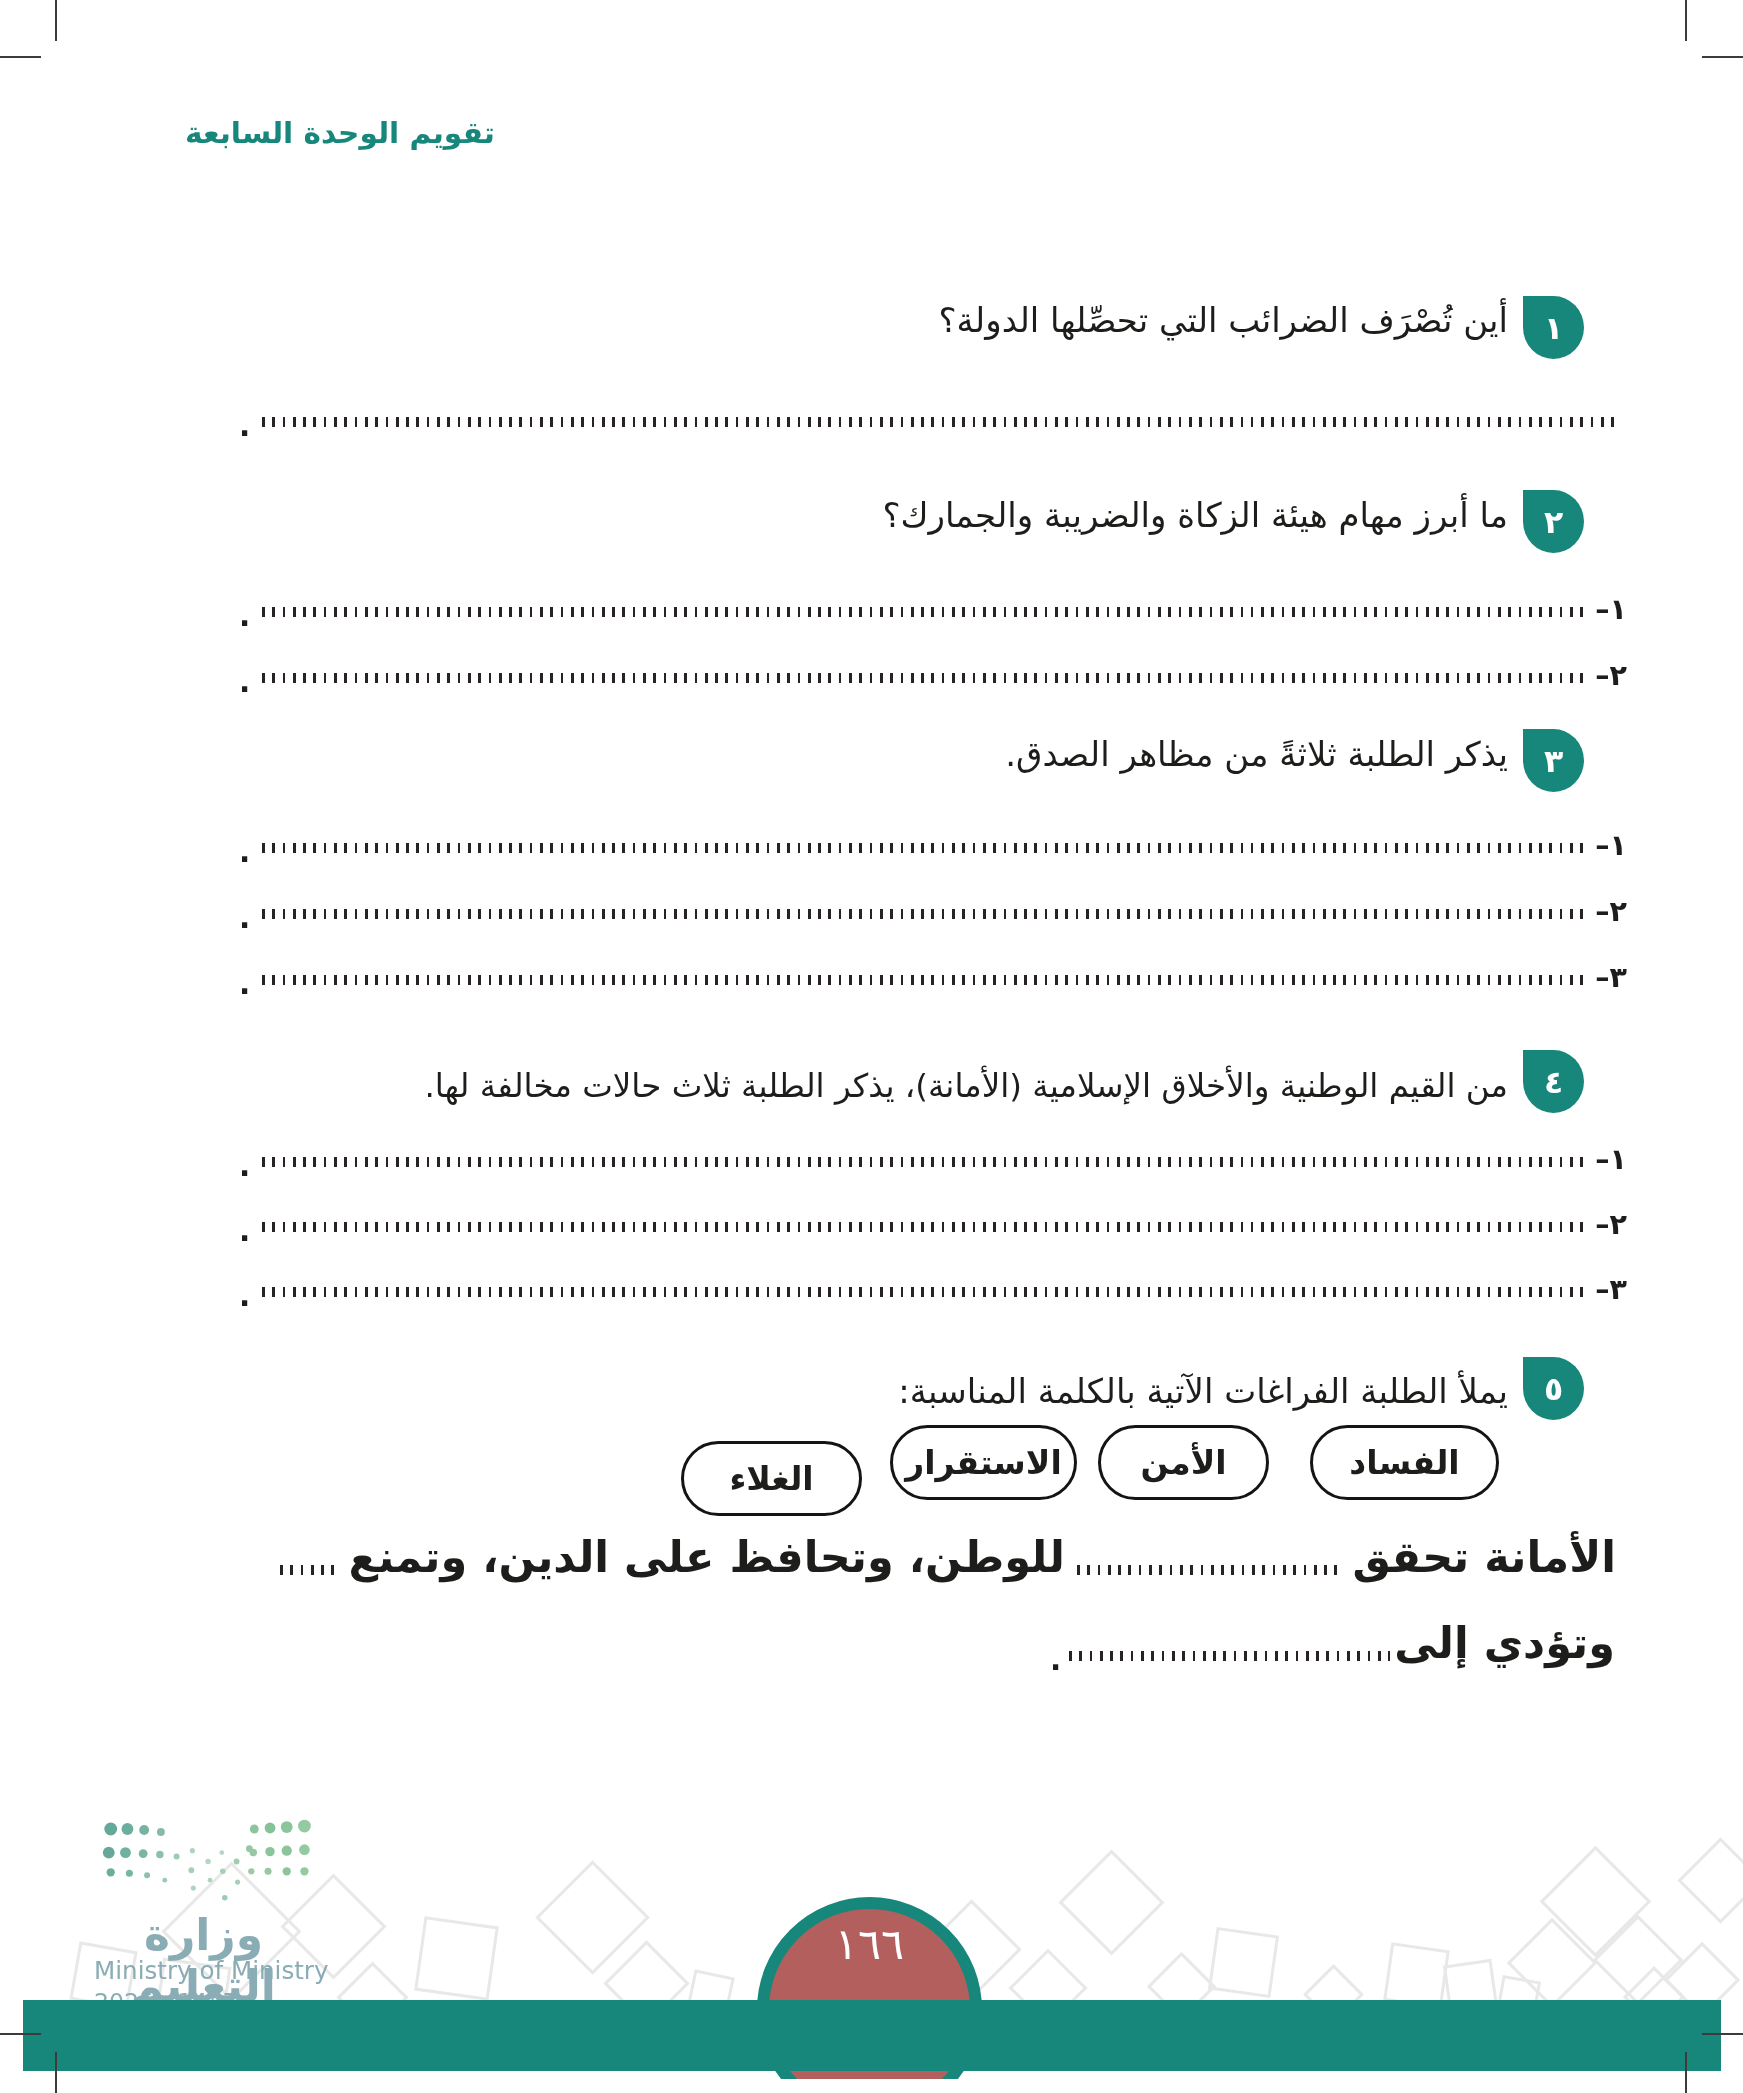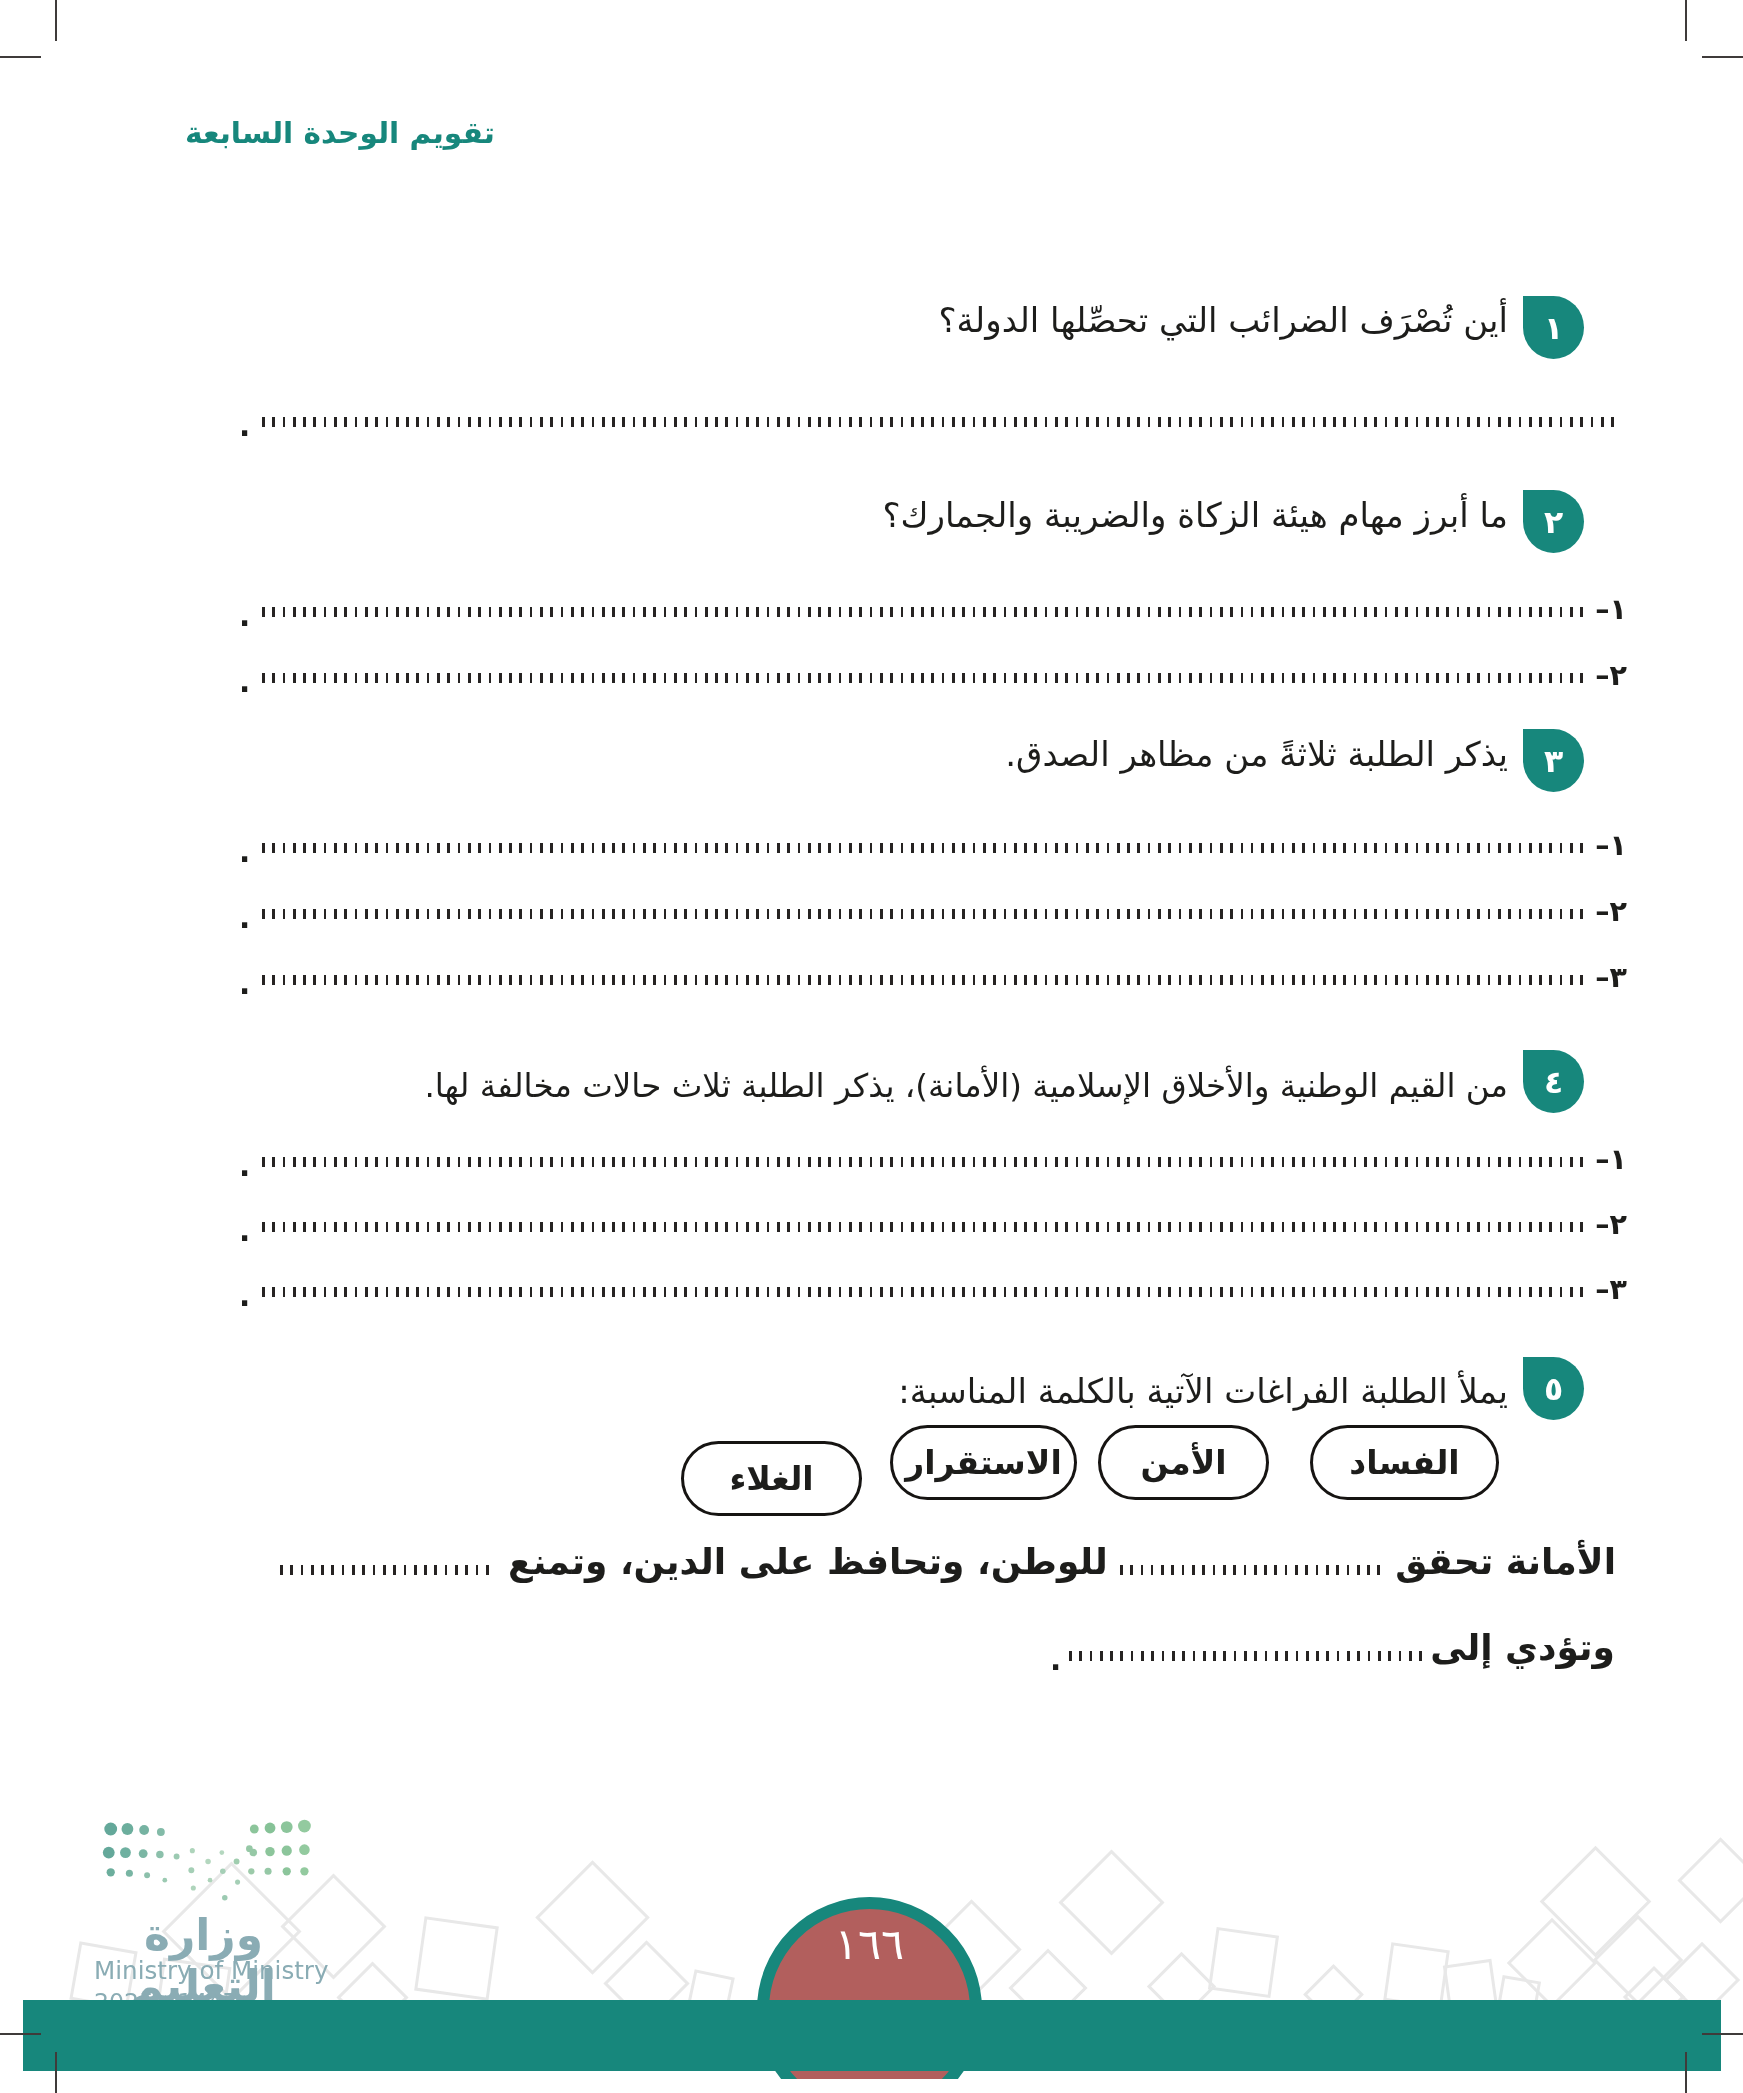--- a/index.html
+++ b/index.html
@@ -38,21 +38,21 @@
   .dots.fixed{flex:none;}
   .enddot{font-size:29.6px;font-weight:bold;line-height:.55;}
 
   
   .word-oval{position:absolute;top:1425px;height:75px;border:3.4px solid #161412;
     border-radius:39px;display:flex;align-items:center;justify-content:center;
     font-size:33px;font-weight:bold;direction:rtl;background:#fff;z-index:2;}
 
   
   .fillrow{position:absolute;display:flex;direction:rtl;align-items:flex-end;height:45px;}
-  .fillrow .ftext{font-size:36px;font-weight:bold;line-height:1.15;white-space:nowrap;}
+  .fillrow .ftext{font-size:43px;font-weight:bold;line-height:1.15;white-space:nowrap;}
 
   
   .footer-bar{position:absolute;left:22.7px;top:2000px;width:1698px;height:71px;
     background:var(--teal);z-index:3;}
   .page-circle{position:absolute;left:757px;top:1897px;width:225px;height:225px;
     border-radius:50%;background:var(--red);border:12.8px solid var(--teal);z-index:2;}
   .bottom-mask{position:absolute;left:0;top:2079px;width:1744px;height:14.8px;background:#fff;z-index:4;}
   .page-number{position:absolute;left:757px;top:1919px;width:225px;text-align:center;
     color:#fff;font-size:43px;font-weight:normal;z-index:5;}
 

